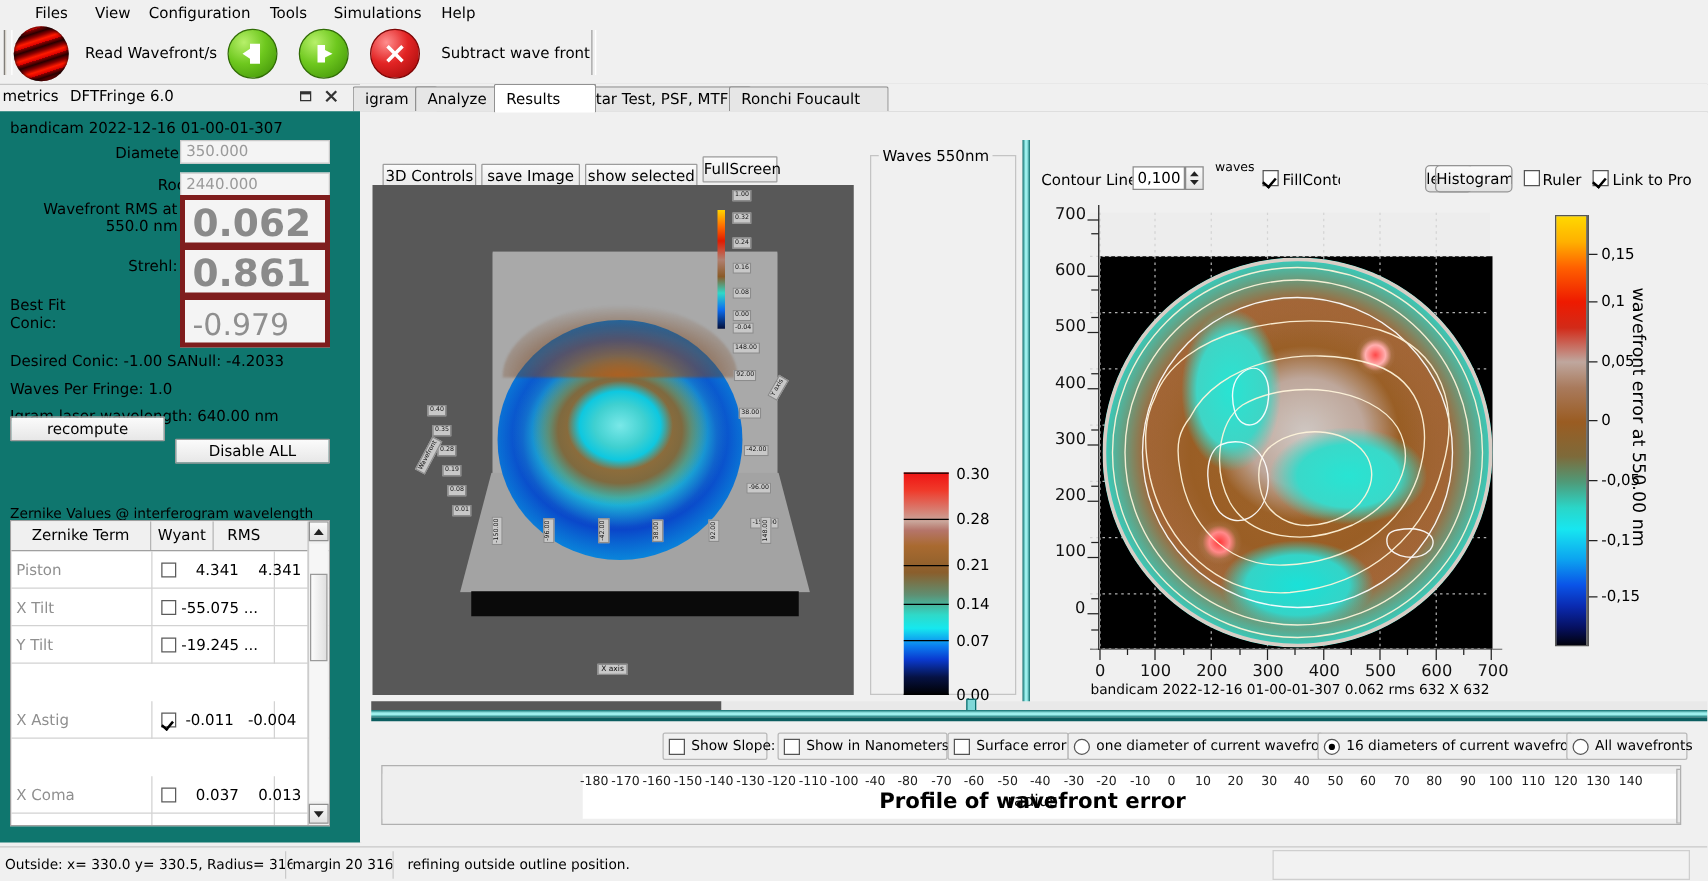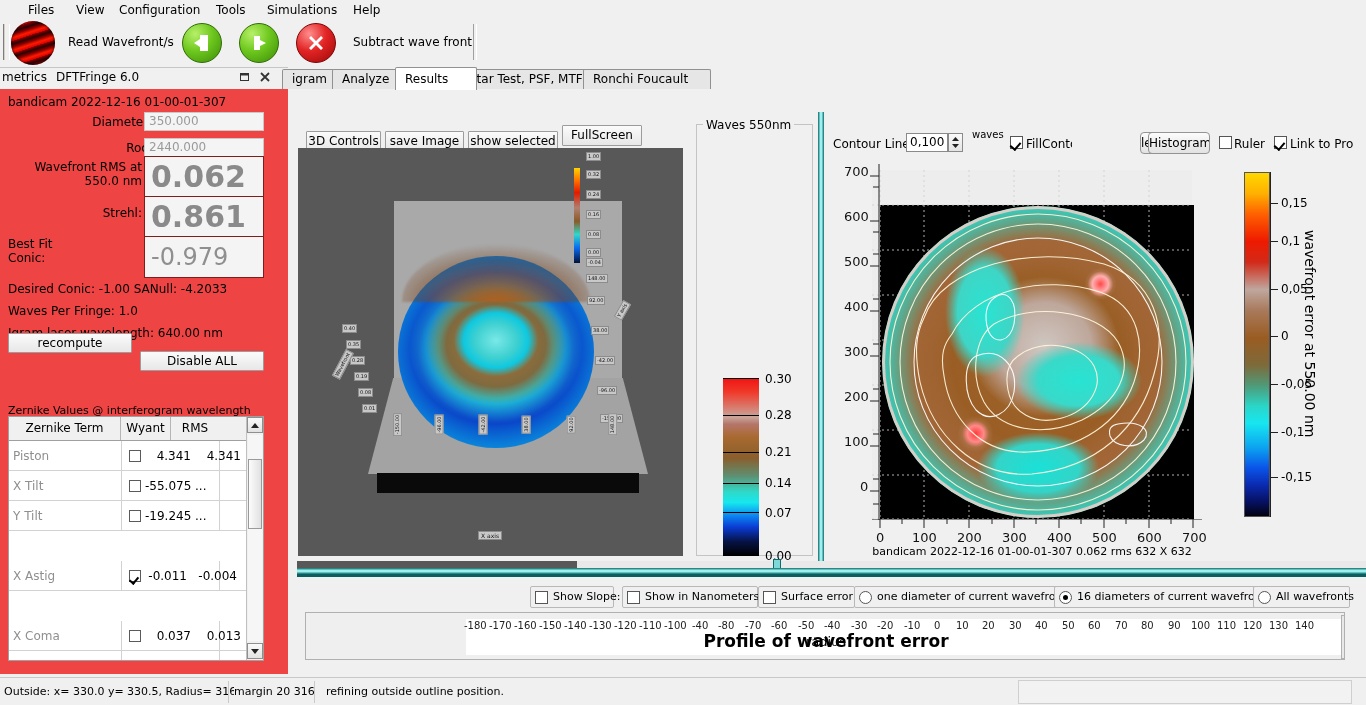--- a/index.html
+++ b/index.html
@@ -45,26 +45,26 @@
   .tabstrip{position:absolute;left:288px;top:67px;width:1078px;height:22px;background:#f0f0f0;
             border-bottom:1px solid #919191;}
   .tab{position:absolute;top:2px;height:19px;line-height:19px;font-size:12px;
        padding:0 9px;background:#e6e6e6;white-space:nowrap;cursor:pointer;
        border:1px solid #919191;border-bottom:none;
        border-radius:2px 2px 0 0;
        transform:skewX(0deg);}
   .tab.sel{background:#fff;top:0;height:22px;line-height:22px;font-weight:normal;z-index:3;}
 
   
-  .leftpanel{position:absolute;left:0;top:89px;width:288px;height:585px;background:#ef4444;}
+  .leftpanel{position:absolute;left:0;top:89px;width:288px;height:585px;background:#0f766e;}
   .lp-title{position:absolute;left:8px;top:6px;font-size:12px;white-space:nowrap;}
   .fieldlabel{position:absolute;text-align:right;font-size:12px;line-height:14px;}
   .ro-input{position:absolute;background:#f4f4f4;border:1px solid #c9c9c9;
             color:#9a9a9a;font-size:12px;padding-left:4px;box-sizing:border-box;}
-  .big-input{position:absolute;background:#f4f4f4;border:1px solid #7f1d1d;
+  .big-input{position:absolute;background:#f4f4f4;border:4px solid #7f1d1d;
             color:#8a8a8a;font-weight:bold;box-sizing:border-box;padding-left:6px;}
   .info-line{position:absolute;left:8px;font-size:12px;white-space:nowrap;}
   .btn{position:absolute;background:linear-gradient(#fbfbfb,#e7e7e7);
        border:1px solid #9c9c9c;font-size:12px;text-align:center;cursor:pointer;
        box-sizing:border-box;border-radius:1px;color:#000;}
 
   
   .ztable{position:absolute;left:8px;top:327px;width:256px;height:245px;
           background:#fff;border:1px solid #a0a0a0;box-sizing:border-box;overflow:hidden;}
   .zhdr{position:absolute;left:0;top:0;height:24px;width:100%;
@@ -378,21 +378,21 @@
     </div>
   </div>
 
   <div class="vsep" style="left:288px;top:89px;height:585px"></div>
 
   <div class="main">
 
     <div class="btn" style="left:18px;top:42px;width:75px;height:21px;line-height:19px">3D Controls</div>
     <div class="btn" style="left:97px;top:42px;width:79px;height:21px;line-height:19px">save Image</div>
     <div class="btn" style="left:180px;top:42px;width:90px;height:21px;line-height:19px">show selected</div>
-    <div class="btn" style="left:274px;top:36px;width:80px;height:21px;line-height:19px">FullScreen</div>
+    <div class="btn" style="left:274px;top:36px;width:60px;height:21px;line-height:19px">FullScreen</div>
 
     <div class="p3d">
       <div class="surf-wrap">
         <div class="floor"></div>
         <div class="floor2"></div>
         <div class="floorblack"></div>
         <div class="blob"></div>
         <div class="blobtop"></div>
         <div class="mini-cbar"></div>
 

